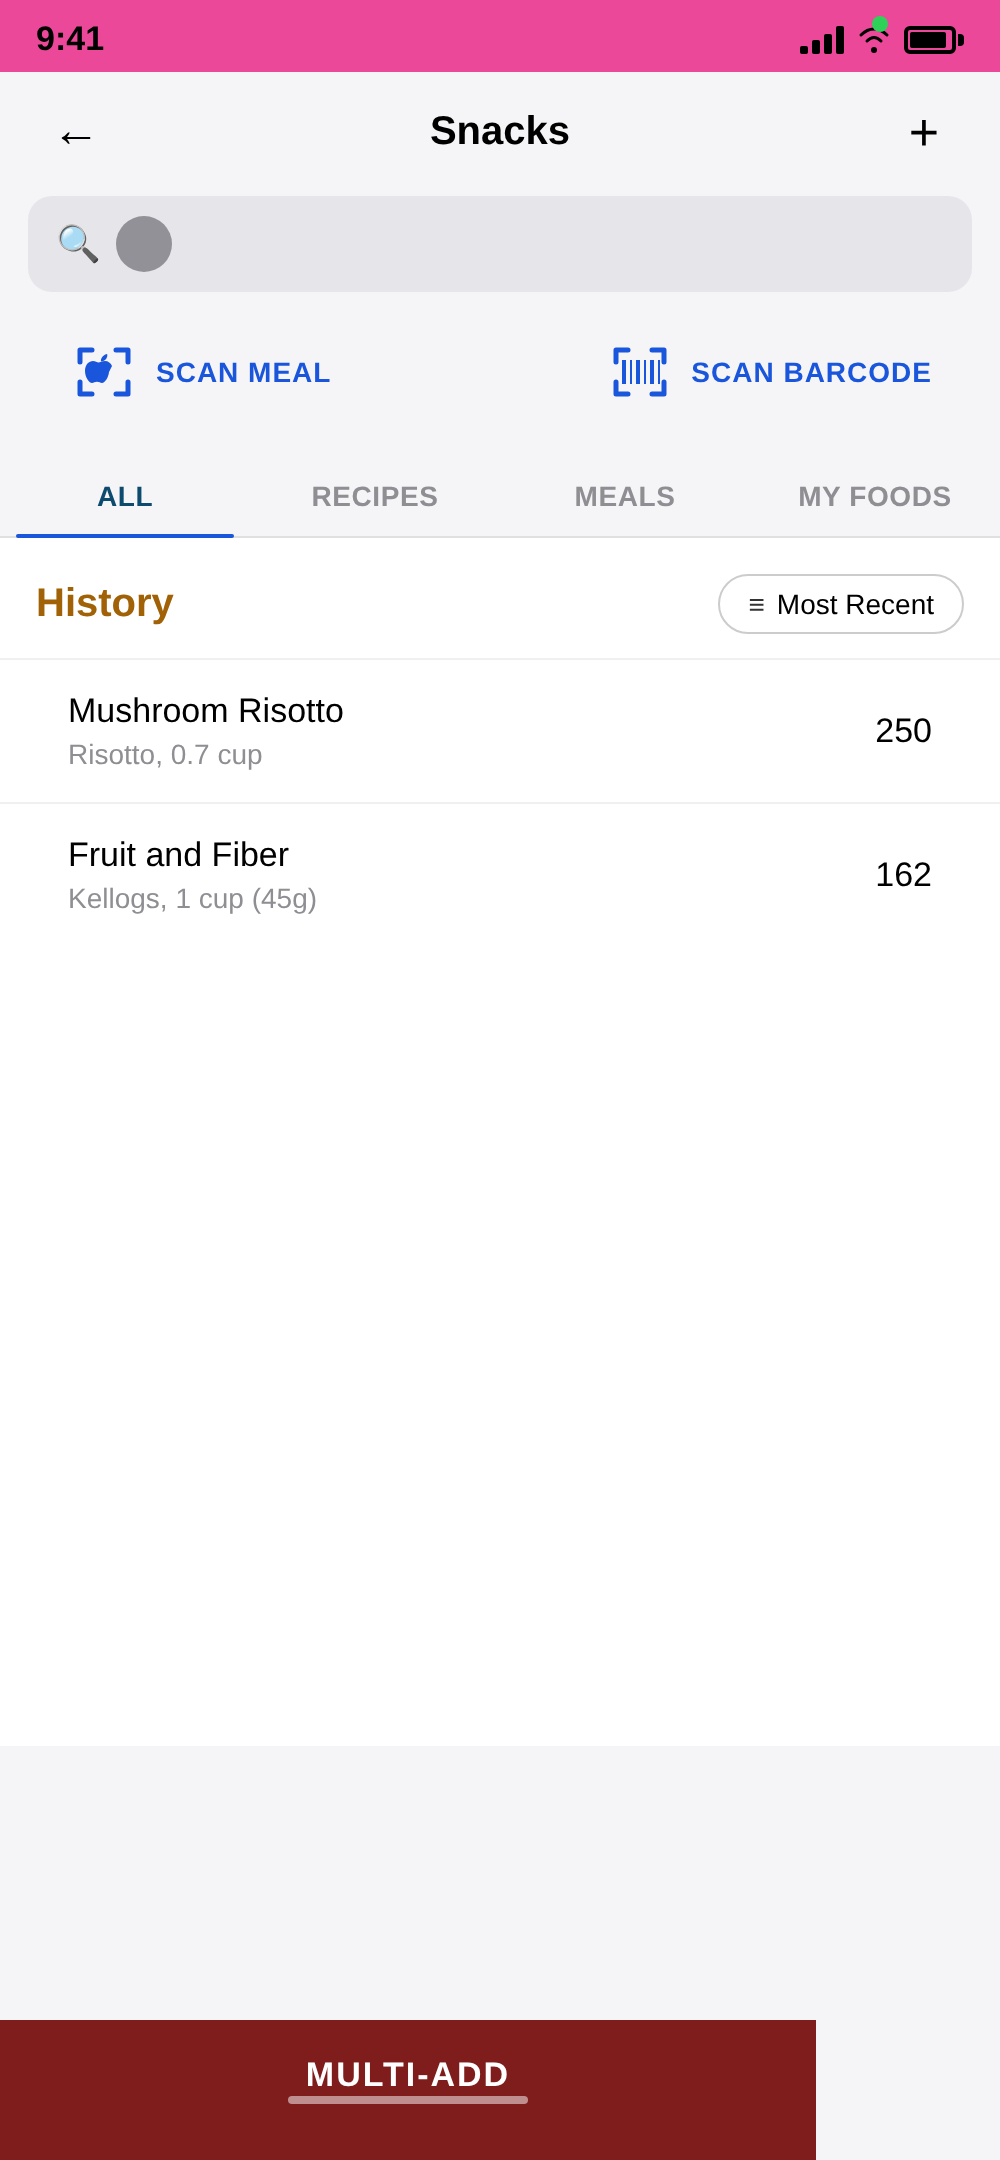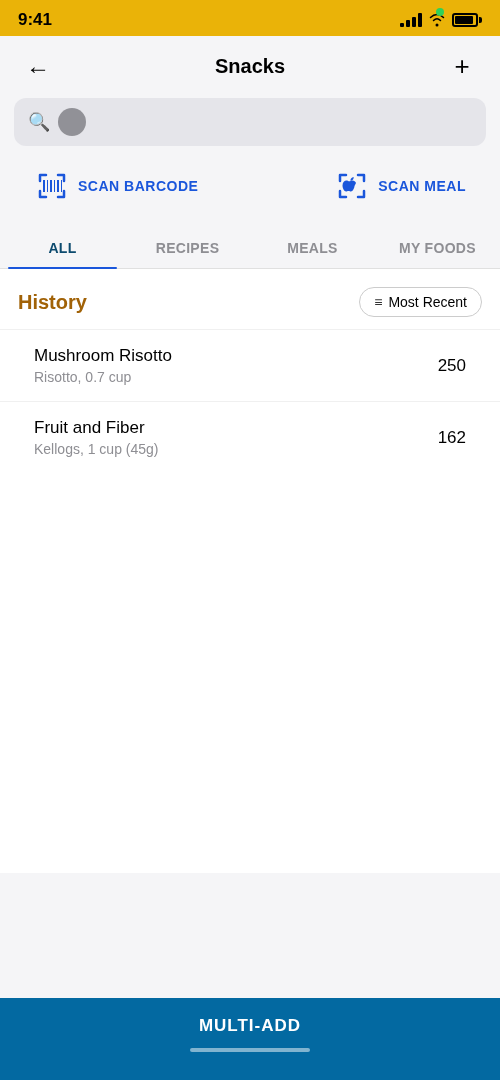--- a/index.html
+++ b/index.html
@@ -13,21 +13,21 @@
       position: relative;
       overflow-x: hidden;
     }
 
     
     .status-bar {
       display: flex;
       justify-content: space-between;
       align-items: center;
       padding: 10px 18px 6px;
-      background: #eab308;
+      background: #ec4899;
     }
     .status-time {
       font-size: 17px;
       font-weight: 600;
       color: #000;
     }
     .status-icons {
       display: flex;
       align-items: center;
       gap: 6px;
@@ -288,27 +288,26 @@
     .empty-space {
       background: #fff;
       height: 400px;
     }
 
     
     .bottom-bar {
       position: fixed;
       bottom: 0;
       left: 0;
-      width: 500px;
-      background: #0369a1;
+      width: 408px;
+      background: #7f1d1d;
       padding: 18px 20px 28px;
       display: flex;
       flex-direction: column;
       align-items: center;
-      gap: 12px;
     }
     .multi-add-label {
       font-size: 17px;
       font-weight: 700;
       color: #fff;
       letter-spacing: 1px;
     }
     .home-indicator {
       width: 120px;
       height: 4px;
@@ -363,46 +362,46 @@
 <div class="scan-row">
   <div class="scan-btn">
     <div class="scan-icon">
       <svg width="36" height="36" viewBox="0 0 36 36">
 
         <path d="M6 13V7h6" stroke="#1a56db" stroke-width="2.5" fill="none" stroke-linecap="round" stroke-linejoin="round"></path>
         <path d="M24 7h6v6" stroke="#1a56db" stroke-width="2.5" fill="none" stroke-linecap="round" stroke-linejoin="round"></path>
         <path d="M30 23v6h-6" stroke="#1a56db" stroke-width="2.5" fill="none" stroke-linecap="round" stroke-linejoin="round"></path>
         <path d="M12 29H6v-6" stroke="#1a56db" stroke-width="2.5" fill="none" stroke-linecap="round" stroke-linejoin="round"></path>
 
+        <path d="M22 15c-.5-1.5-2-2.5-3.5-2.5s-2.5.8-3.2.8c-.7 0-1.7-.8-2.8-.8-2 0-4 1.8-4 5 0 3 2 6 3.5 6 .8 0 1.5-.6 2.5-.6s1.7.6 2.5.6c1.5 0 3.3-3 3.5-5.5" fill="#1a56db"></path>
+        <path d="M19 11.5c.5-.7.8-1.5.6-2.5-.8.1-2 .8-2.5 1.5-.4.6-.8 1.4-.6 2.3.9 0 2-.7 2.5-1.3z" fill="#1a56db"></path>
+      </svg>
+    </div>
+    <span class="scan-label">SCAN MEAL</span>
+  </div>
+
+  <div class="scan-btn">
+    <div class="scan-icon">
+      <svg width="36" height="36" viewBox="0 0 36 36">
+
+        <path d="M6 13V7h6" stroke="#1a56db" stroke-width="2.5" fill="none" stroke-linecap="round" stroke-linejoin="round"></path>
+        <path d="M24 7h6v6" stroke="#1a56db" stroke-width="2.5" fill="none" stroke-linecap="round" stroke-linejoin="round"></path>
+        <path d="M30 23v6h-6" stroke="#1a56db" stroke-width="2.5" fill="none" stroke-linecap="round" stroke-linejoin="round"></path>
+        <path d="M12 29H6v-6" stroke="#1a56db" stroke-width="2.5" fill="none" stroke-linecap="round" stroke-linejoin="round"></path>
+
         <rect x="9" y="12" width="2" height="12" fill="#1a56db"></rect>
         <rect x="13" y="12" width="1" height="12" fill="#1a56db"></rect>
         <rect x="16" y="12" width="2" height="12" fill="#1a56db"></rect>
         <rect x="20" y="12" width="1" height="12" fill="#1a56db"></rect>
         <rect x="23" y="12" width="2" height="12" fill="#1a56db"></rect>
         <rect x="27" y="12" width="1" height="12" fill="#1a56db"></rect>
       </svg>
     </div>
     <span class="scan-label">SCAN BARCODE</span>
   </div>
-
-  <div class="scan-btn">
-    <div class="scan-icon">
-      <svg width="36" height="36" viewBox="0 0 36 36">
-
-        <path d="M6 13V7h6" stroke="#1a56db" stroke-width="2.5" fill="none" stroke-linecap="round" stroke-linejoin="round"></path>
-        <path d="M24 7h6v6" stroke="#1a56db" stroke-width="2.5" fill="none" stroke-linecap="round" stroke-linejoin="round"></path>
-        <path d="M30 23v6h-6" stroke="#1a56db" stroke-width="2.5" fill="none" stroke-linecap="round" stroke-linejoin="round"></path>
-        <path d="M12 29H6v-6" stroke="#1a56db" stroke-width="2.5" fill="none" stroke-linecap="round" stroke-linejoin="round"></path>
-
-        <path d="M22 15c-.5-1.5-2-2.5-3.5-2.5s-2.5.8-3.2.8c-.7 0-1.7-.8-2.8-.8-2 0-4 1.8-4 5 0 3 2 6 3.5 6 .8 0 1.5-.6 2.5-.6s1.7.6 2.5.6c1.5 0 3.3-3 3.5-5.5" fill="#1a56db"></path>
-        <path d="M19 11.5c.5-.7.8-1.5.6-2.5-.8.1-2 .8-2.5 1.5-.4.6-.8 1.4-.6 2.3.9 0 2-.7 2.5-1.3z" fill="#1a56db"></path>
-      </svg>
-    </div>
-    <span class="scan-label">SCAN MEAL</span>
-  </div>
 </div>
 
 <div class="tabs-container">
   <div class="tab active">
     <span>ALL</span>
   </div>
   <div class="tab">
     <span>RECIPES</span>
   </div>
   <div class="tab">

